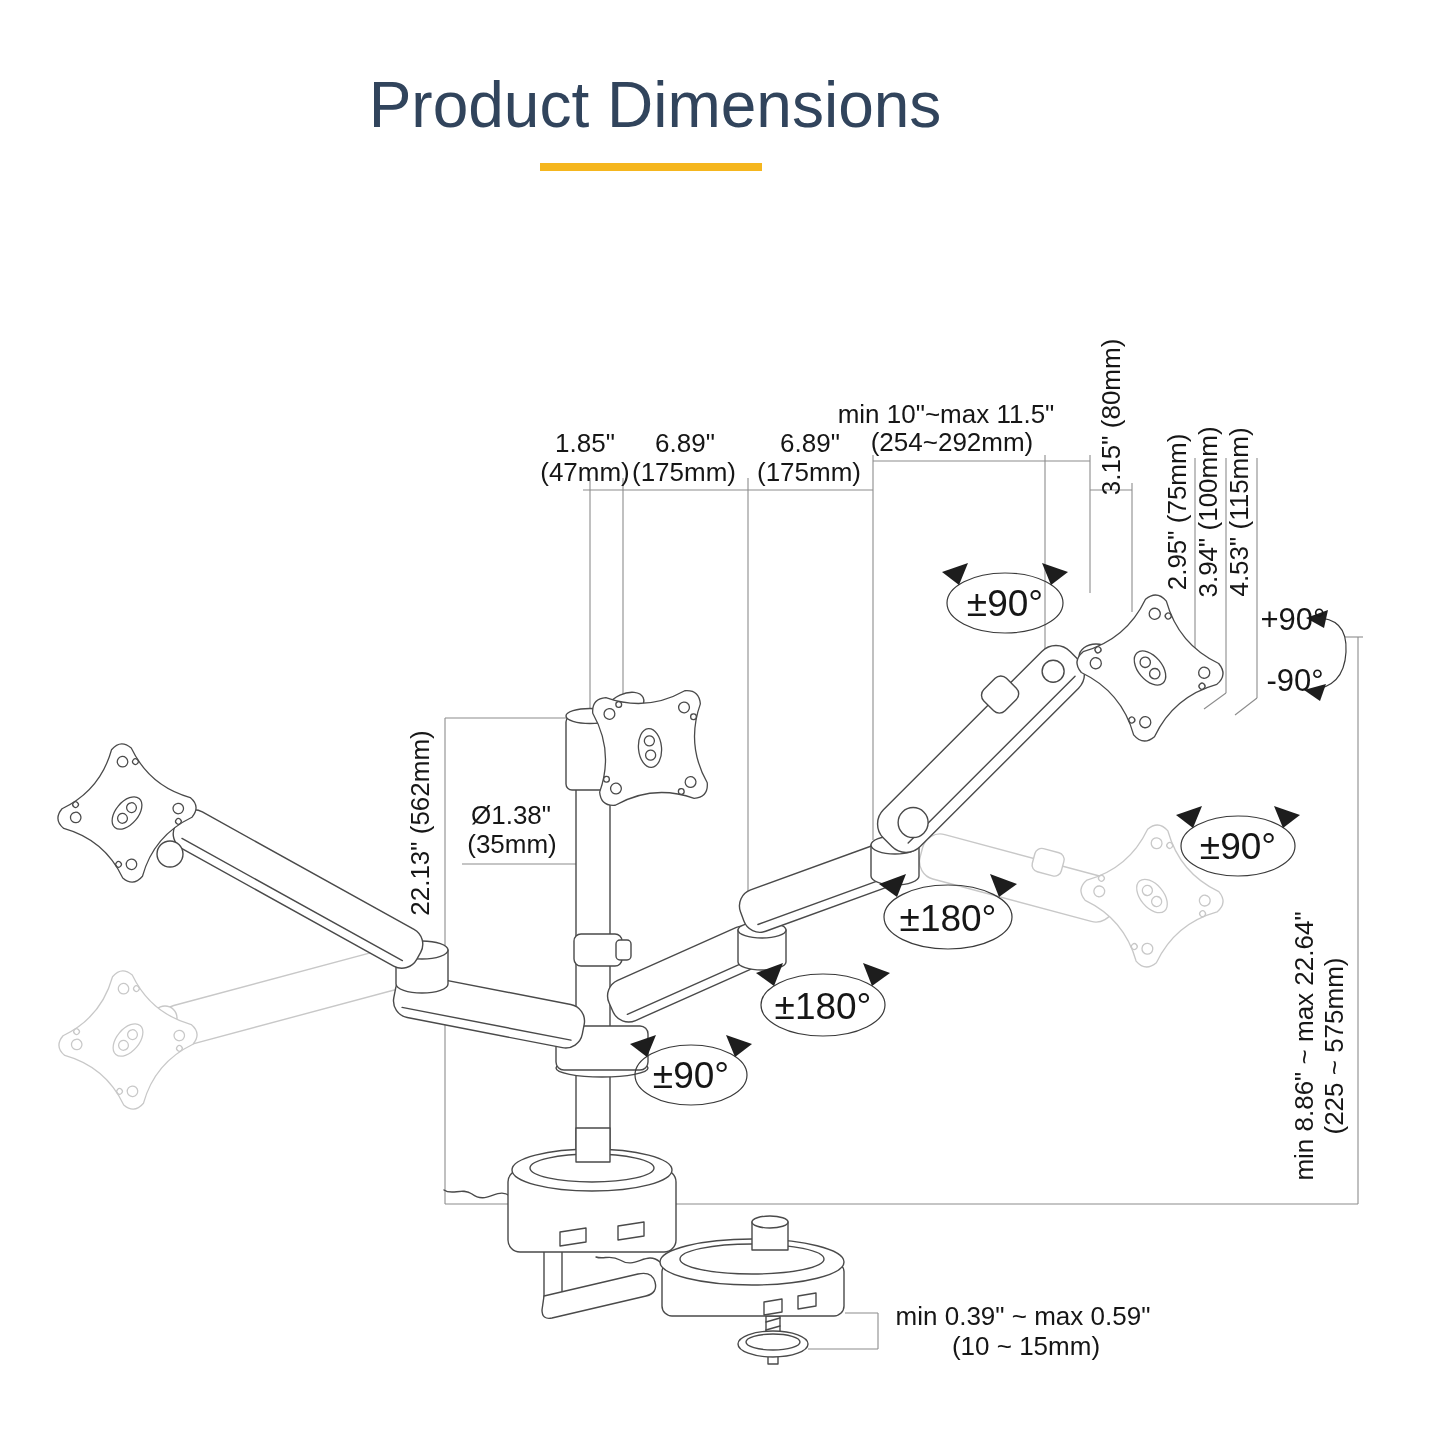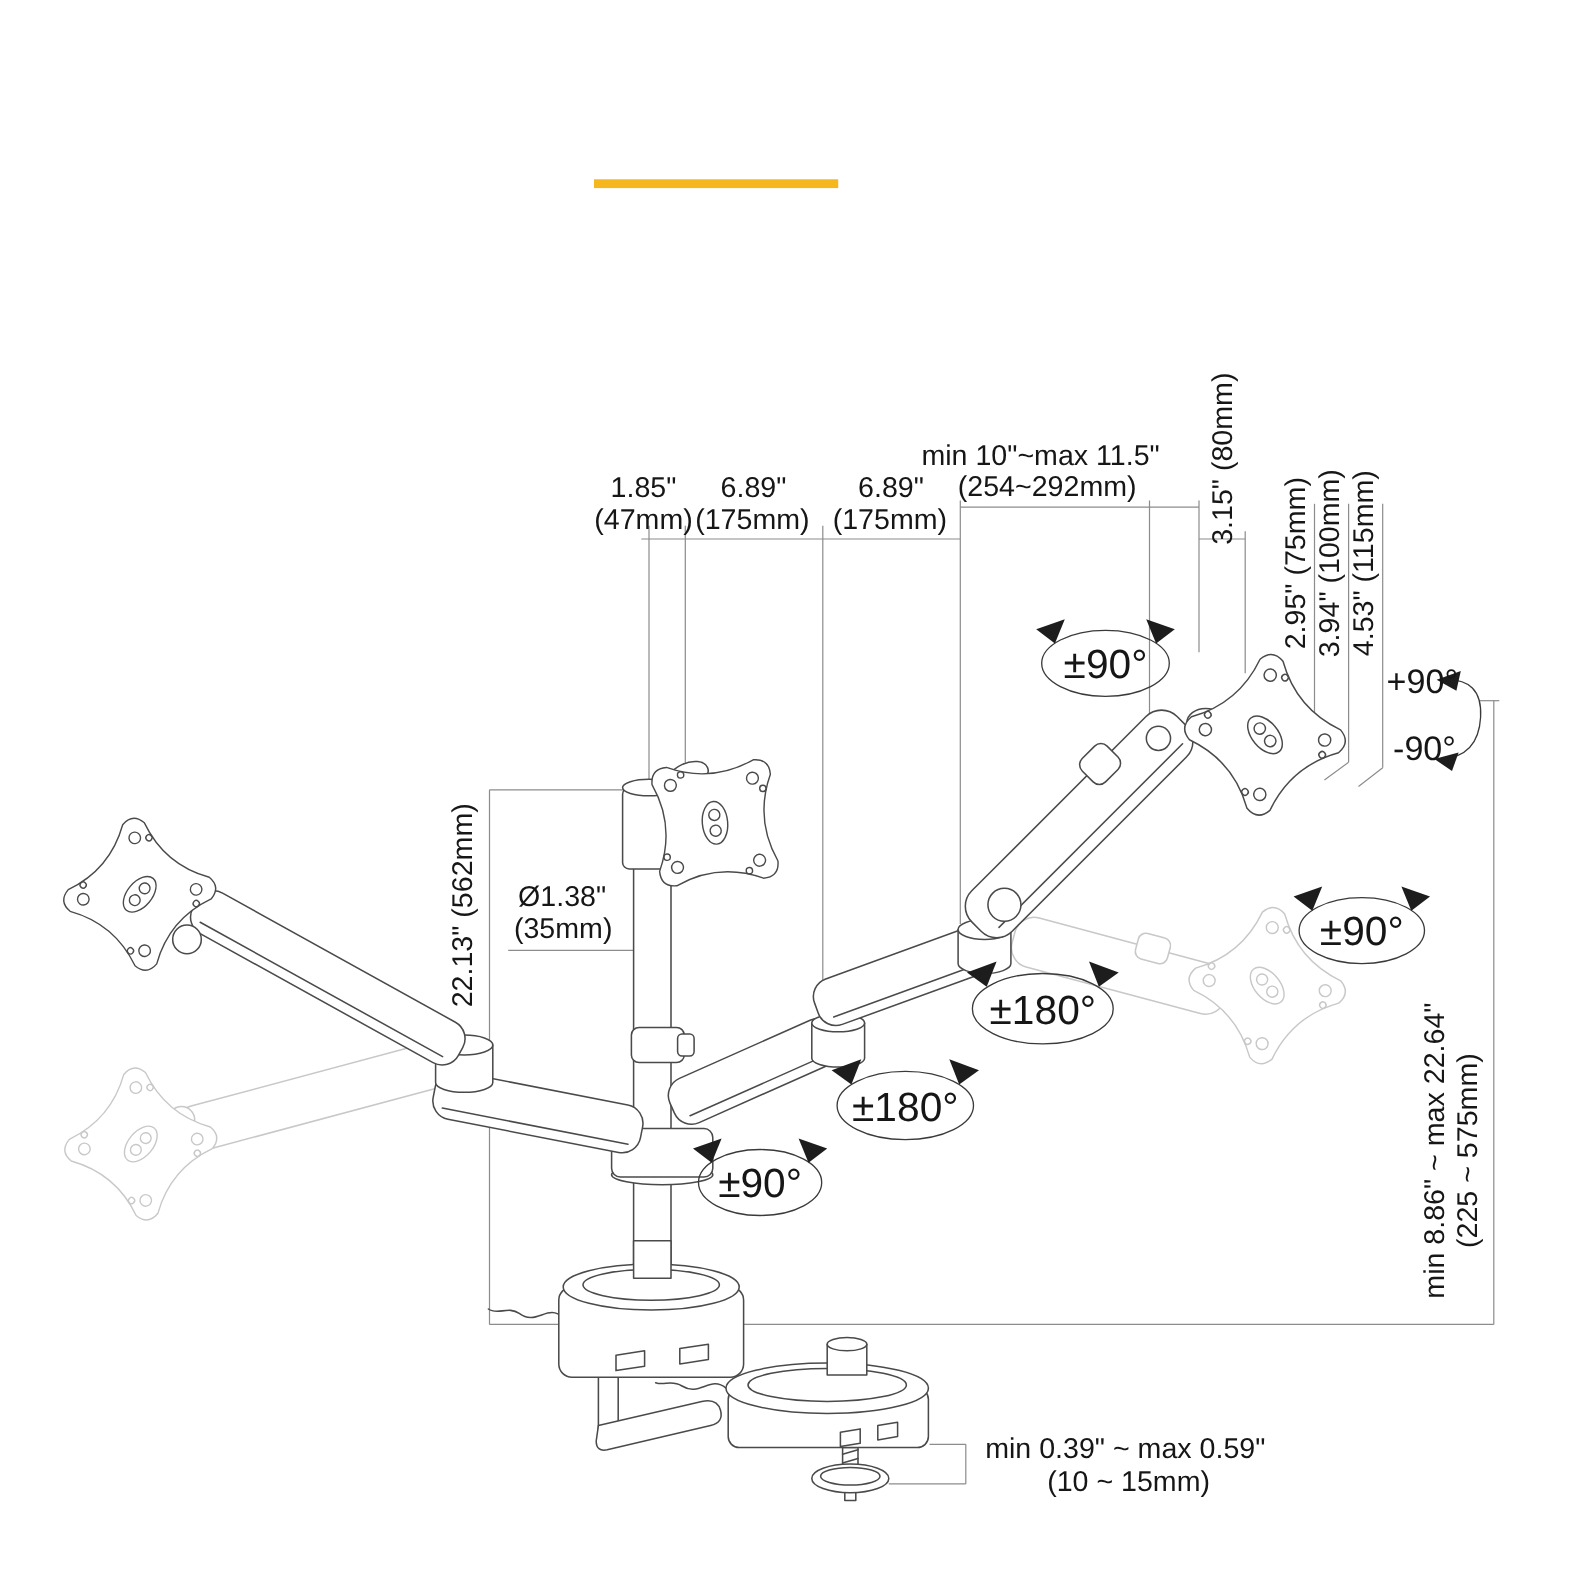--- a/index.html
+++ b/index.html
@@ -16,20 +16,21 @@
   .dark{stroke:#4a4a4a;fill:#ffffff;stroke-width:1.4;stroke-linejoin:round;stroke-linecap:round;}
   .darkline{stroke:#4a4a4a;fill:none;stroke-width:1.4;stroke-linecap:round;}
   .ghost{stroke:#c8c8c8;fill:#ffffff;stroke-width:1.4;stroke-linejoin:round;}
   .rotell{stroke:#3a3a3a;stroke-width:1.2;fill:none;}
   .arrowhead{fill:#1d1d1d;stroke:none;}
 </style>
 </head>
 <body>
 
 <div id="stage">
+  <div id="page-title">Product Dimensions</div>
   <div id="title-underline"></div>
 
   <svg width="1445" height="1445" viewBox="0 0 1445 1445">
 
     <defs>
       <g id="vesa-shape" fill="#ffffff" stroke="currentColor" stroke-width="1.8" stroke-linejoin="round">
         <path d="M -55 -75 Q 0 -50 55 -75 Q 75 -75 75 -55 Q 50 0 75 55 Q 75 75 55 75 Q 0 50 -55 75 Q -75 75 -75 55 Q -50 0 -75 -55 Q -75 -75 -55 -75 Z"></path>
         <circle cx="-52" cy="-52" r="7.5" fill="none"></circle>
         <circle cx="52" cy="-52" r="7.5" fill="none"></circle>
         <circle cx="52" cy="52" r="7.5" fill="none"></circle>

